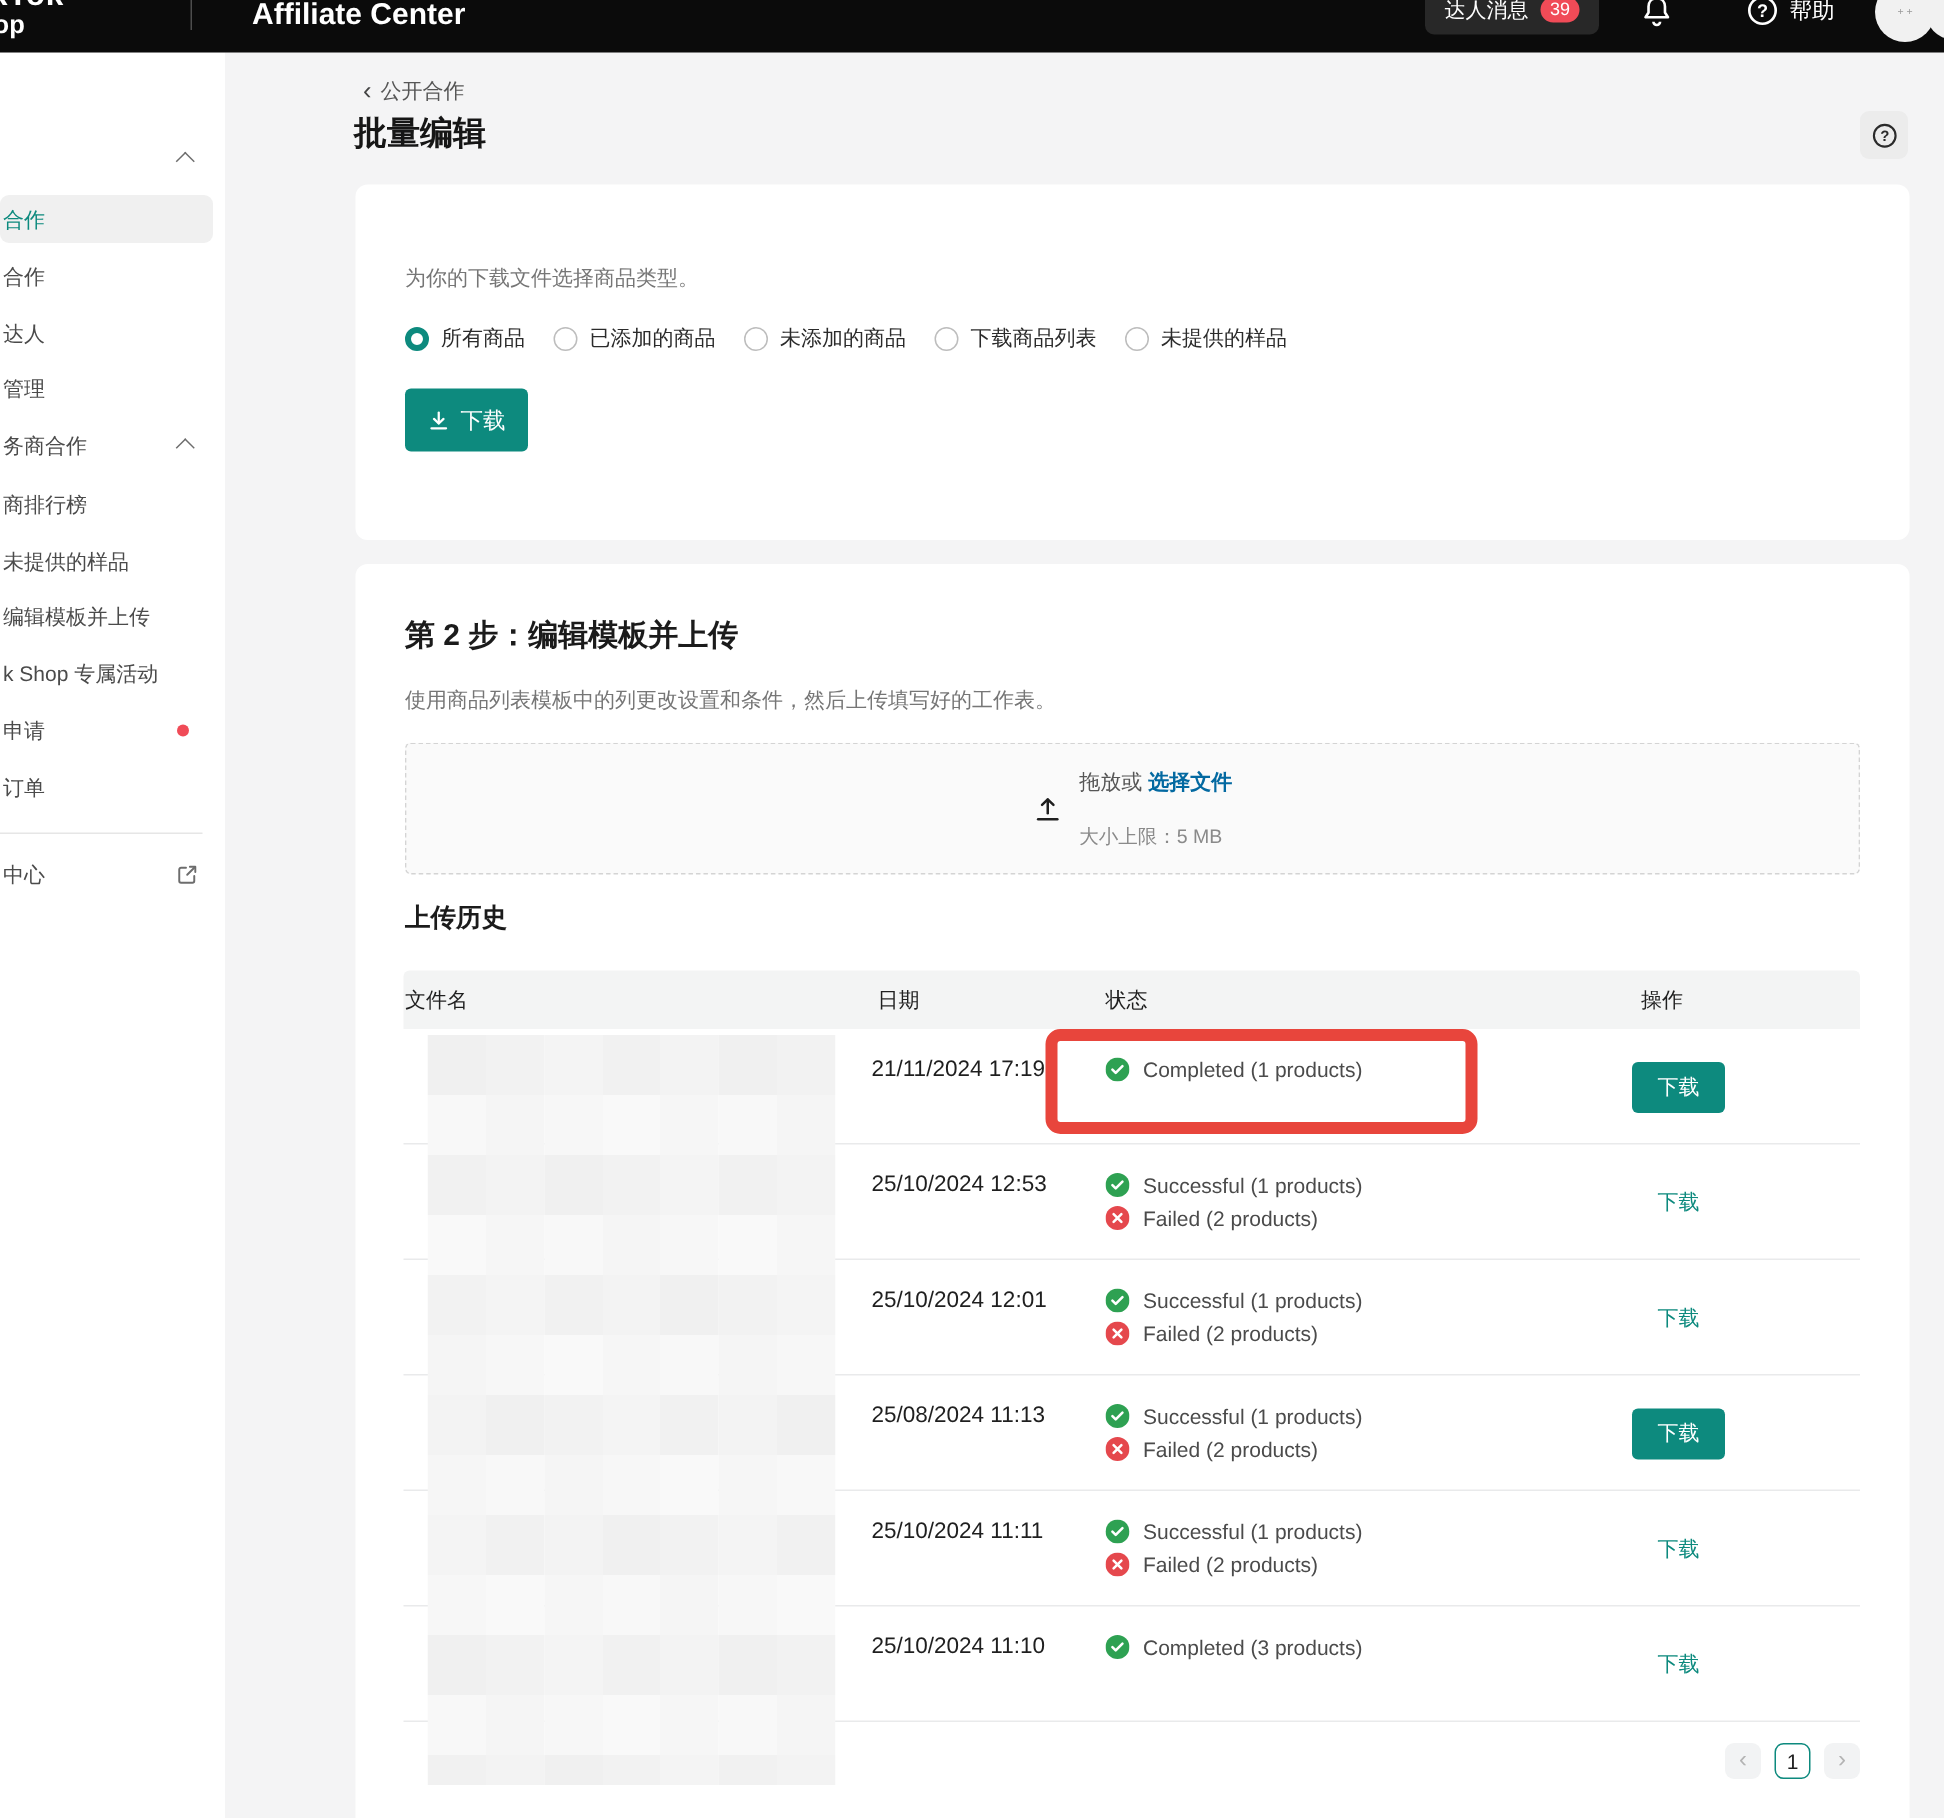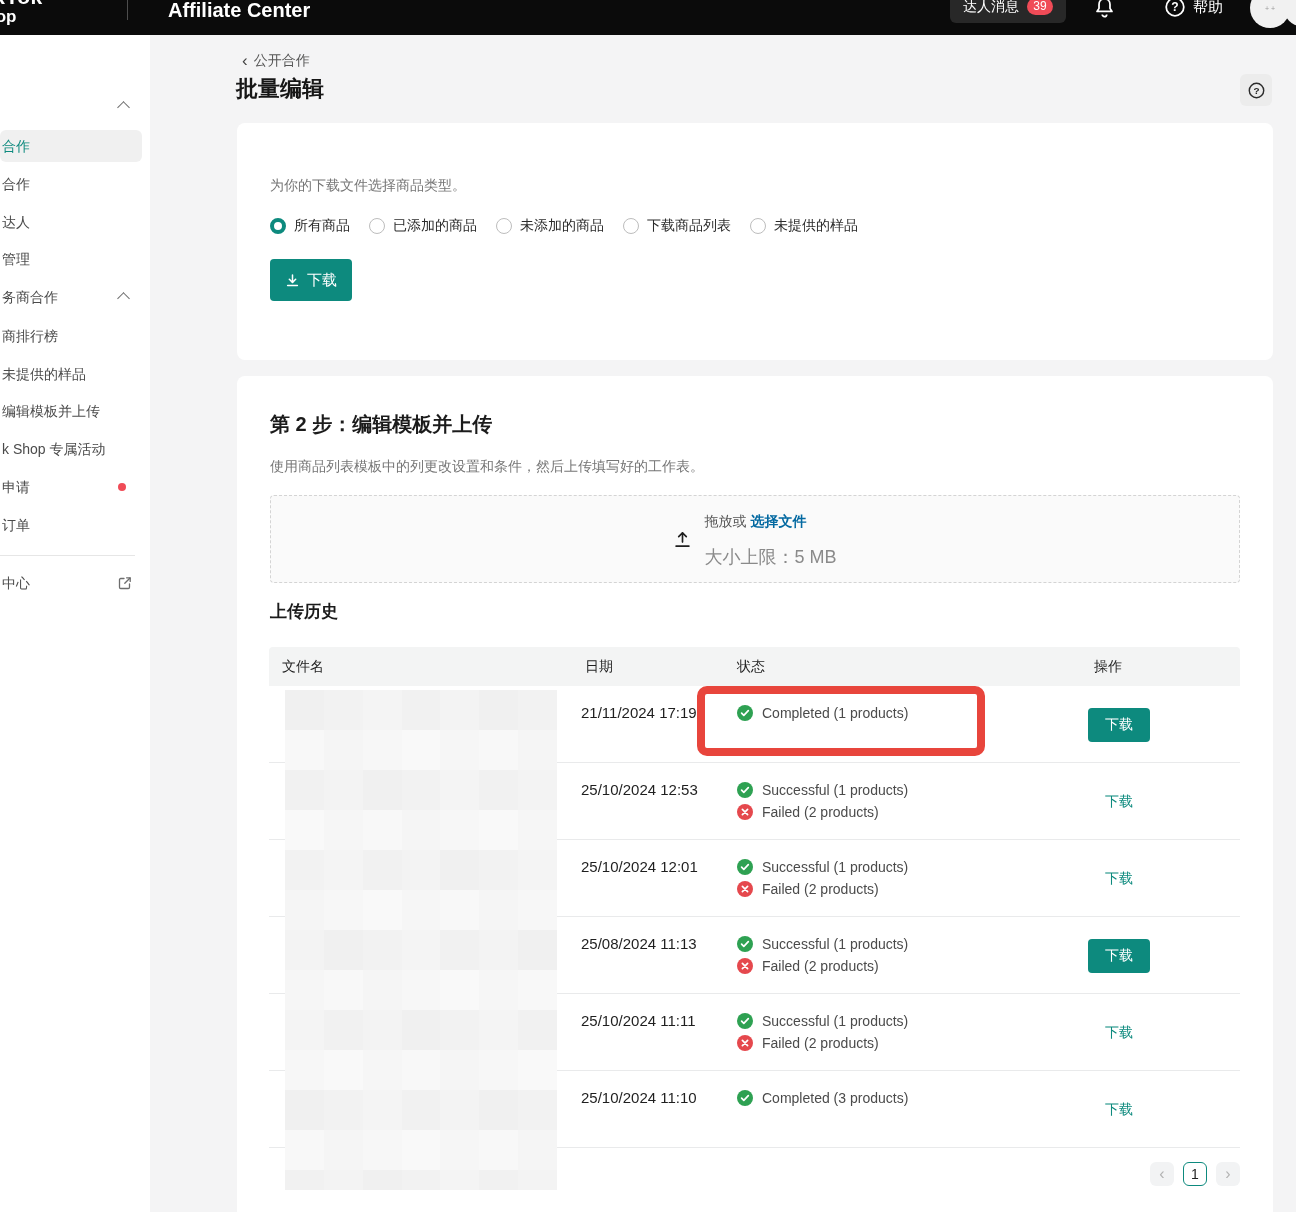--- a/index.html
+++ b/index.html
@@ -44,21 +44,21 @@
 
   .radio-row { display:flex; gap:19px; margin-top:22px; align-items:flex-start; }
   .radio-opt { display:flex; align-items:center; gap:8px; font-size:14px; color:#2b2b2b; cursor:pointer; }
   .rdot { width:16px; height:16px; border-radius:50%; border:1.5px solid #bdbdbd; background:#fff; }
   .rdot.on { border:4.5px solid #0d8a7e; }
   .dl-btn { margin-top:24px; width:82px; height:42px; border:none; border-radius:4px; color:#fff; font-size:15px; display:flex; align-items:center; justify-content:center; gap:7px; cursor:pointer; font-family:inherit; }
 
   .dropzone { position:absolute; left:33px; top:119px; width:970px; height:88px; background:#fafafa; border:1px dashed #d4d4d4; border-radius:4px; display:flex; align-items:center; justify-content:center; gap:12px; }
   .dz-lines { font-size:14px; color:#565656; line-height:19px; }
   .dz-link { color:#0369a1; font-weight:700; cursor:pointer; }
-  .dz-sub { font-size:18px; color:#8a8a8a; margin-top:17px; }
+  .dz-sub { font-size:13px; color:#8a8a8a; margin-top:17px; }
   .hist-title { position:absolute; left:33px; top:224px; font-size:17px; font-weight:700; color:#1b1b1b; }
 
   .table { position:absolute; left:32px; top:271px; width:971px; }
   .thead { position:relative; height:39px; background:#f3f4f4; border-radius:4px 4px 0 0; }
   .th { position:absolute; top:0; height:39px; line-height:39px; font-size:14px; font-weight:500; color:#1f1f1f; }
   .trow { position:relative; height:77px; border-bottom:1px solid #e9eaeb; }
   .c-date { position:absolute; left:312px; top:16px; font-size:15px; color:#1f1f1f; line-height:22px; }
   .c-status { position:absolute; left:468px; top:16px; }
   .st-line { display:flex; align-items:center; gap:9px; font-size:14px; color:#4b4b4b; line-height:22px; }
   .c-action { position:absolute; left:790px; top:0; width:120px; height:77px; display:flex; align-items:center; justify-content:center; }
@@ -200,21 +200,21 @@
             <span class="dz-link">选择文件</span>
           </div>
           <div class="dz-sub">大小上限：5 MB</div>
         </div>
       </div>
 
       <div class="hist-title">上传历史</div>
 
       <div class="table" id="history-table">
         <div class="thead" id="thead">
-            <div class="th" style="left: 13px;">文件名</div>
+            <div class="th" style="left: 1px;">文件名</div>
             <div class="th" style="left: 316px;">日期</div>
             <div class="th" style="left: 468px;">状态</div>
             <div class="th" style="left: 825px;">操作</div>
           </div>
         <div id="tbody">
             <div class="trow">
               <div class="c-date">21/11/2024 17:19</div>
               <div class="c-status">
                 <div class="st-line">
                   <span>

